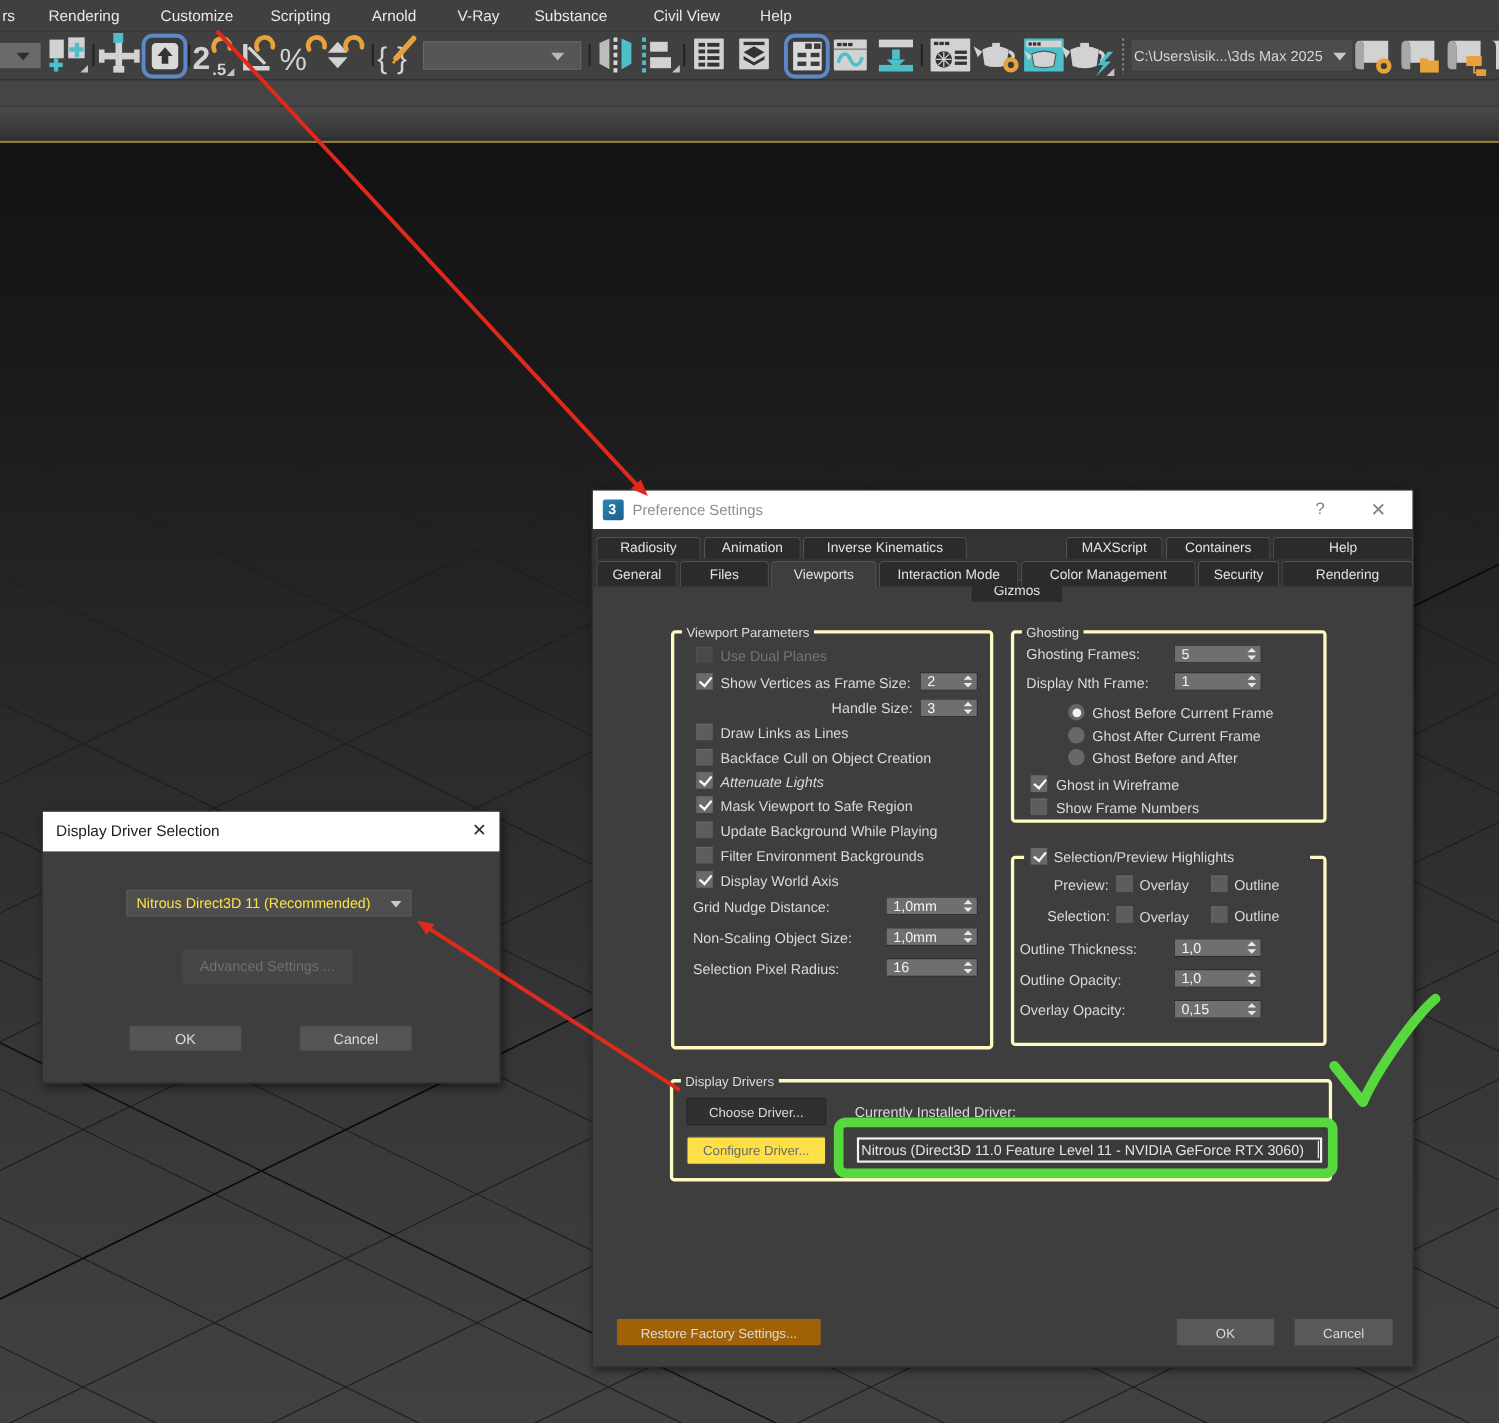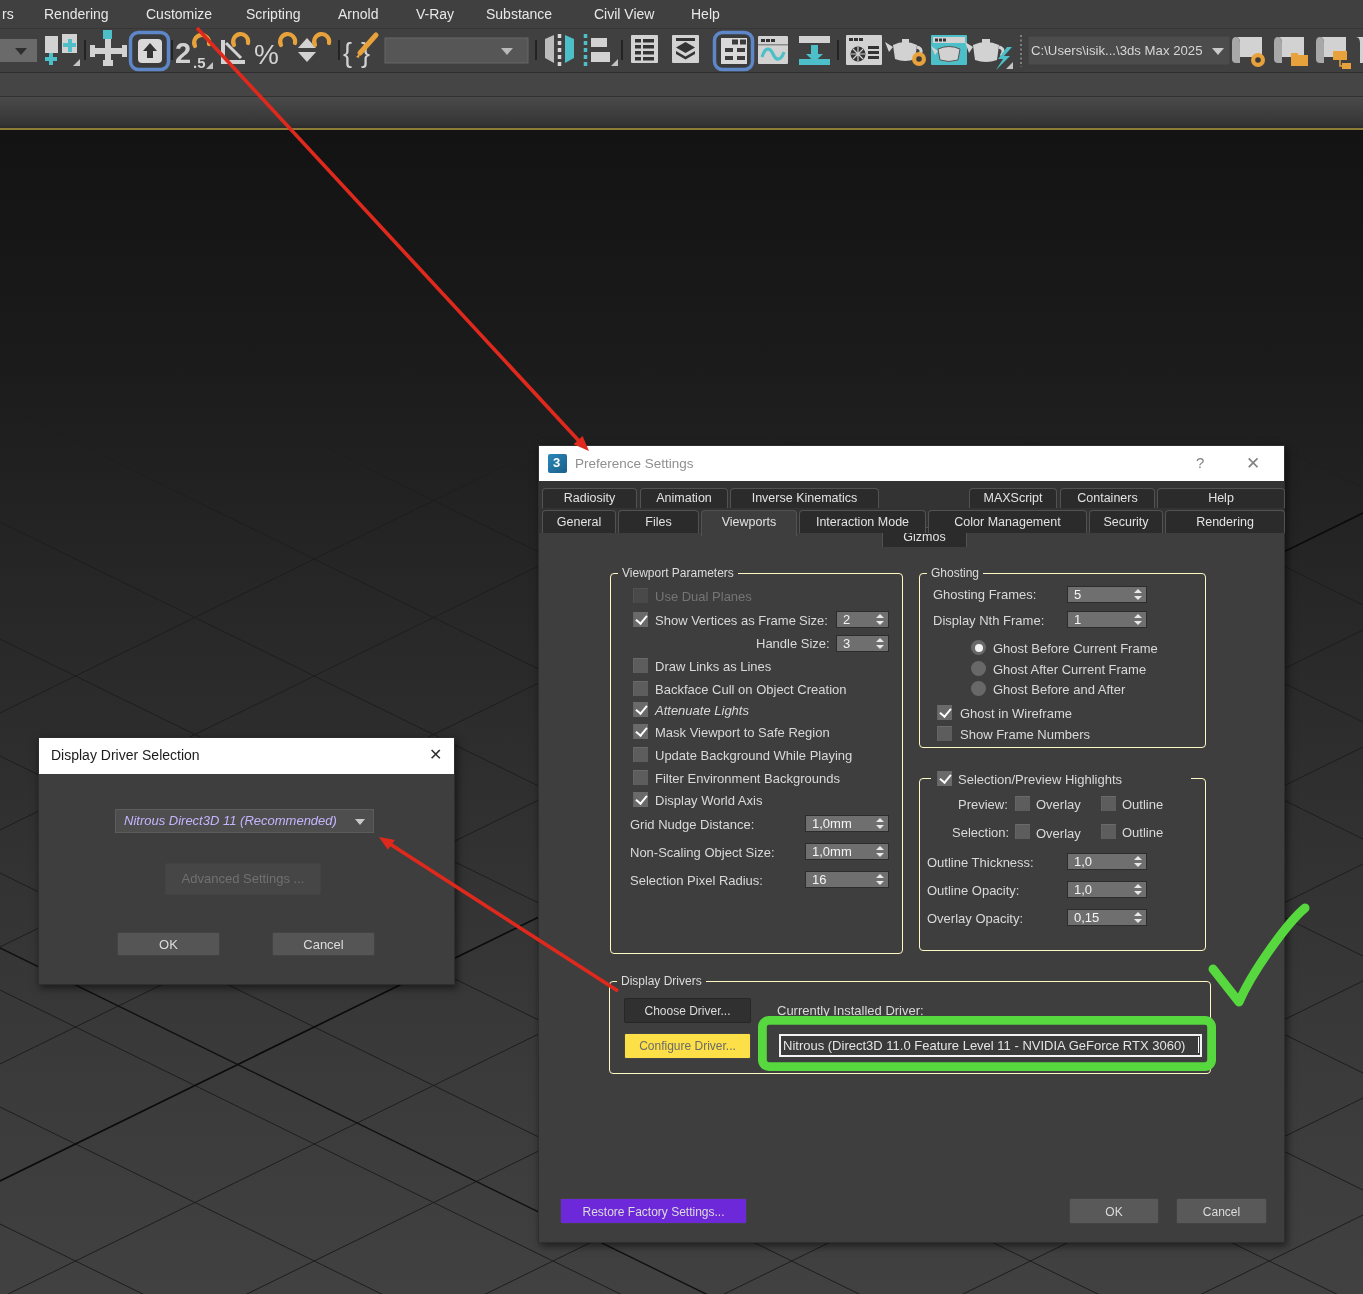--- a/index.html
+++ b/index.html
@@ -29,21 +29,21 @@
 .cb.on::after { content:""; position:absolute; left:1.5px; top:2px; width:9px; height:5px;
   border-left:2.6px solid #fdfdfd; border-bottom:2.6px solid #fdfdfd; transform:rotate(-50deg); }
 .rad { position:absolute; width:15px; height:15px; border-radius:50%; background:#686868; }
 .rad.on::after { content:""; position:absolute; left:3.5px; top:3.5px; width:8px; height:8px; border-radius:50%; background:#f2f2f2; }
 .sp { position:absolute; background:#6f6f6f; border:1px solid #2c2c2c; color:#f4f4f4;
   font-size:13px; padding:0 0 0 6px; }
 .sp i { position:absolute; right:4px; top:2px; width:0; height:0;
   border-left:4px solid transparent; border-right:4px solid transparent; border-bottom:4.5px solid #e8e8e8; }
 .sp u { position:absolute; right:4px; bottom:2px; width:0; height:0;
   border-left:4px solid transparent; border-right:4px solid transparent; border-top:4.5px solid #e8e8e8; }
-.grp { position:absolute; border:1px solid #fef9c3; border-radius:4px; }
+.grp { position:absolute; border:3px solid #fef9c3; border-radius:4px; }
 .grp > b { position:absolute; top:-8px; left:7px; background:#3e3e3e; padding:0 4px; color:#dcdcdc; font-size:12px; font-weight:normal; white-space:nowrap;}
 .btn { position:absolute; background:#505050; border:1px solid #434343; border-radius:2px;
   color:#dcdcdc; font-size:12px; text-align:center; }
 
 
 #pref { left:538px; top:445px; width:747px; height:798px; background:#3e3e3e; }
 #pref .titlebar { height:35px; }
 #preftitle { position:absolute; left:36px; top:10px; color:#8f8f8f; font-size:13.5px; }
 #tabzone { position:absolute; left:0; top:35px; width:745px; height:89px; background:#333333; }
 .tab { position:absolute; background:#2b2b2b; border:1px solid #525252; border-bottom:none;
@@ -267,21 +267,21 @@
 <line x1="0" y1="818" x2="1363" y2="1486" stroke="#101010" stroke-width="1.4"></line>
 <rect width="1363" height="1165" fill="url(#vpfade)"></rect>
 </svg>
     </div>
 
   <div id="dds" class="dlg">
     <div class="titlebar"></div>
     <div class="abs" style="left:12px;top:9px;color:#1b1b1b;font-size:14px;">Display Driver Selection</div>
     <div class="abs" style="left:390px;top:7px;color:#2e2e2e;font-size:16px;">✕</div>
     <div class="abs" style="left:76px;top:71px;width:259px;height:24px;background:#4e4e4e;border:1px solid #5c5c5c;">
-      <div class="abs" style="left:8px;top:3px;color:#c4b5fd;font-size:13px;font-style:italic;">Nitrous Direct3D 11 (Recommended)</div>
+      <div class="abs" style="left:8px;top:3px;color:#fde047;font-size:13px;">Nitrous Direct3D 11 (Recommended)</div>
       <div class="abs" style="right:8px;top:9px;width:0;height:0;border-left:5px solid transparent;border-right:5px solid transparent;border-top:6px solid #c9c9c9;"></div>
     </div>
     <div class="btn" style="left:126px;top:125px;width:156px;height:32px;background:#464646;color:#707070;font-size:13px;padding-top:7px;">Advanced Settings ...</div>
     <div class="btn" style="left:78px;top:194px;width:103px;height:24px;background:#555555;font-size:13px;padding-top:4px;">OK</div>
     <div class="btn" style="left:233px;top:194px;width:103px;height:24px;background:#555555;font-size:13px;padding-top:4px;">Cancel</div>
   </div>
 
   <div id="pref" class="dlg">
     <div class="titlebar"></div>
 
@@ -386,21 +386,21 @@
         <b>Display Drivers</b>
       </div>
     <div class="btn" style="left:85px;top:552px;width:127px;height:25px;background:#303030;border-color:#262626;padding-top:5px;">Choose Driver...</div>
     <div class="btn" style="left:85px;top:587px;width:127px;height:26px;background:#fde047;border-color:#454545;color:#6b6b6b;padding-top:5px;">Configure Driver...</div>
     <div class="lbl" style="left:238px;top:557px;">Currently Installed Driver:</div>
     <div class="abs" style="left:240px;top:588px;width:423px;height:23px;background:#3a3a3a;border:2px solid #f2f2f2;padding-left:28px;">
       <div class="abs" style="left:2px;top:2px;color:#e4e4e4;font-size:13px;white-space:nowrap;">Nitrous (Direct3D 11.0 Feature Level 11 - NVIDIA GeForce RTX 3060)</div>
       <div class="abs" style="right:1px;top:1px;width:1px;height:16px;background:#fff;"></div>
     </div>
 
-    <div class="btn" style="left:21px;top:752px;width:187px;height:26px;background:#6d28d9;padding-top:6px;">Restore Factory Settings...</div>
+    <div class="btn" style="left:21px;top:752px;width:187px;height:26px;background:#a16207;padding-top:6px;">Restore Factory Settings...</div>
     <div class="btn" style="left:530px;top:752px;width:90px;height:26px;background:#595959;padding-top:6px;">OK</div>
     <div class="btn" style="left:637px;top:752px;width:91px;height:26px;background:#595959;padding-top:6px;">Cancel</div>
   </div>
 
   <svg class="abs" width="1363" height="1294" style="left:0;top:0;z-index:50;pointer-events:none;">
     <line x1="197" y1="28" x2="579" y2="441" stroke="#e0291d" stroke-width="3.6"></line>
     <polygon points="589,451 573.5,444.3 582.6,435.9" fill="#e0291d"></polygon>
     <line x1="618" y1="991" x2="390" y2="844" stroke="#e0291d" stroke-width="3.6"></line>
     <polygon points="379,837 394.9,839.9 387.8,849.8" fill="#e0291d"></polygon>
     <rect x="762.4" y="1020.4" width="449.2" height="46.2" rx="6.5" fill="none" stroke="#56d83e" stroke-width="8.8"></rect>

